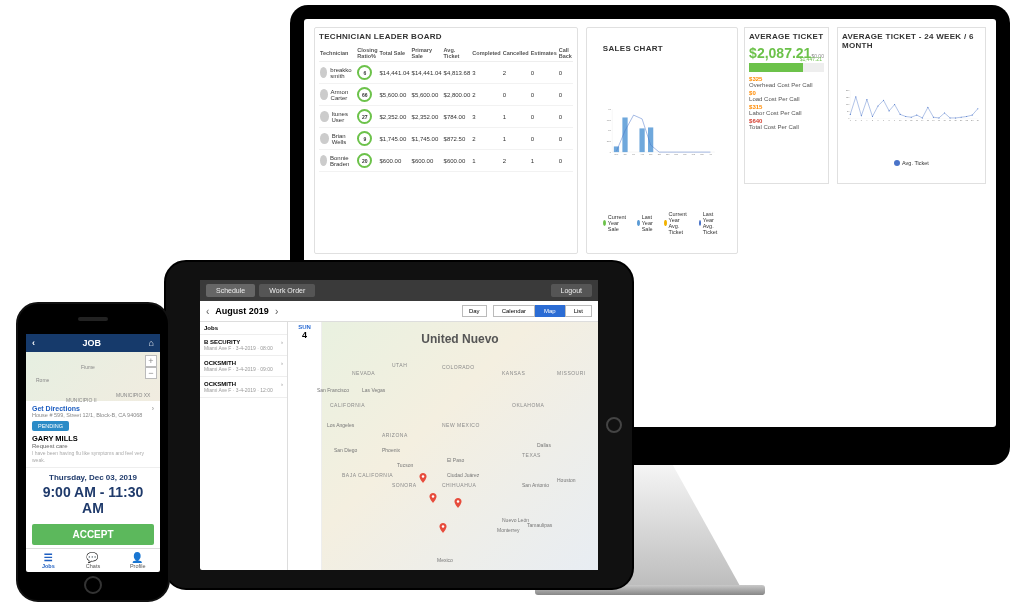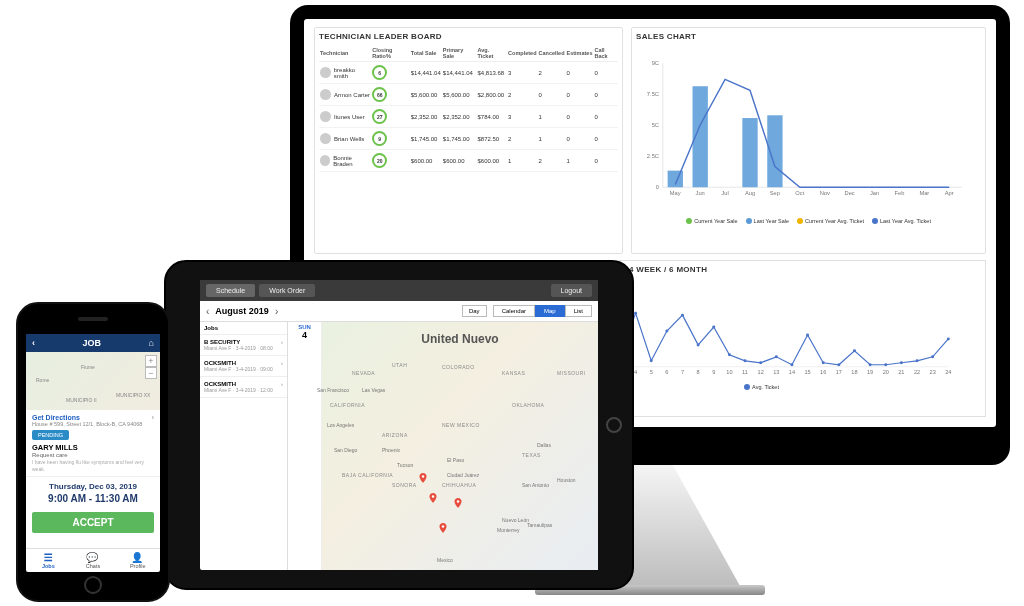--- a/index.html
+++ b/index.html
@@ -6,24 +6,24 @@
 body{background:#fff;width:1024px;height:606px;position:relative;overflow:hidden}
 
 
 .imac{position:absolute;left:290px;top:5px;width:720px;height:590px}
 .imac-screen{background:#000;border-radius:18px;padding:14px 14px 38px;height:460px}
 .imac-inner{background:#fff;height:100%;border-radius:3px;padding:8px 10px;font-size:7px;color:#333;overflow:hidden}
 .imac-logo{position:absolute;left:50%;transform:translateX(-50%);bottom:160px;font-size:22px;color:#333}
 .imac-stand{position:absolute;left:50%;transform:translateX(-50%);bottom:0;width:190px;height:130px;background:linear-gradient(180deg,#f5f5f5,#b9b9b9);clip-path:polygon(38% 0,62% 0,100% 100%,0 100%);z-index:-1}
 .imac-foot{position:absolute;left:50%;transform:translateX(-50%);bottom:0;width:230px;height:10px;background:linear-gradient(180deg,#c9c9c9,#878787);border-radius:3px}
 
-.dash{display:flex;flex-direction:column;gap:6px;height:100%}
+.dash{display:flex;flex-direction:row;gap:6px;height:100%}
 .dash-top{display:flex;gap:8px;height:58%}
 .leader{flex:0 0 46%;border:1px solid #e0e0e0;border-radius:2px;padding:4px}
-.chart-sales{flex:1;border:1px solid #e0e0e0;border-radius:2px;padding:4px;position:relative}
+.chart-sales{flex:1;border:1px solid #e0e0e0;border-radius:2px;padding:16px;position:relative}
 .dash-title{font-weight:700;font-size:8px;margin-bottom:4px;letter-spacing:.3px}
 .tbl{width:100%;border-collapse:collapse;font-size:6px}
 .tbl th{font-weight:700;color:#555;padding:2px 1px;text-align:left;border-bottom:1px solid #eee;font-size:5.5px}
 .tbl td{padding:3px 1px;border-bottom:1px solid #f2f2f2}
 .tech{display:flex;align-items:center;gap:3px}
 .avatar{width:11px;height:11px;border-radius:50%;background:#ccc}
 .ring{width:15px;height:15px;border-radius:50%;border:2px solid #6cc24a;display:flex;align-items:center;justify-content:center;font-size:5px;font-weight:700}
 
 .sales-svg{width:100%;height:78%}
 .legend{display:flex;gap:8px;justify-content:center;font-size:5.5px;margin-top:2px}
@@ -84,21 +84,21 @@
 .ph-map .ml{position:absolute}
 .ph-card{padding:4px 6px;border-bottom:1px solid #eee}
 .link{color:#1f5fc1;font-weight:700;font-size:7px}
 .ph-addr{font-size:5.5px;color:#888}
 .pending{display:inline-block;background:#2b8bc7;color:#fff;font-size:5.5px;padding:2px 6px;border-radius:2px;margin-top:3px}
 .cust{font-weight:700;font-size:7.5px;margin-top:3px}
 .svc{font-size:6px;color:#666}
 .desc{font-size:5px;color:#aaa;margin-top:1px;line-height:1.3}
 .ph-date{text-align:center;padding:5px;color:#1f3a6b}
 .ph-date .d{font-weight:700;font-size:8px}
-.ph-date .t{font-weight:700;font-size:10px;margin-top:2px}
+.ph-date .t{font-weight:700;font-size:14px;margin-top:2px}
 .accept{margin:3px 6px;background:#5cb85c;color:#fff;text-align:center;padding:5px;border-radius:2px;font-weight:700;font-size:10px}
 .ph-tabs{display:flex;border-top:1px solid #ddd;margin-top:auto}
 .ph-tab{flex:1;text-align:center;padding:3px 0;font-size:5.5px;color:#555}
 .ph-tab.active{color:#1f5fc1;font-weight:700}
 .ph-tab .ic{font-size:10px;display:block}
 </style>
 </head>
 <body>
 
 <div class="imac">

